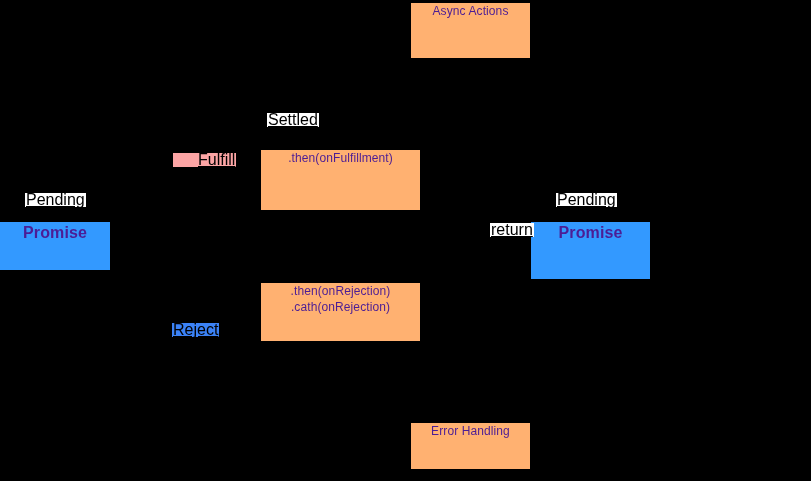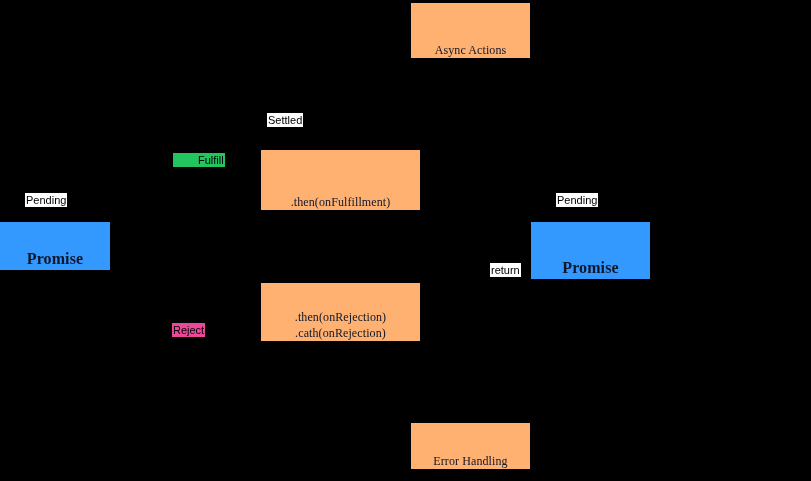--- a/index.html
+++ b/index.html
@@ -17,42 +17,42 @@
     height: 481px;
     background: #000000;
     overflow: hidden;
   }
   .node {
     position: absolute;
     box-sizing: border-box;
     display: flex;
     flex-direction: column;
     align-items: center;
-    justify-content: flex-end;
+    justify-content: flex-start;
     text-align: center;
-    color: #0f172a;
+    color: #4c1d95;
     font-size: 12px;
     line-height: 1.35;
     letter-spacing: 0.1px;
     white-space: nowrap;
-    font-family: Liberation Serif, serif;
   }
   .node.orange { background: #ffb171; }
   .node.blue   { background: #3399ff; }
   .node.blue .node-label { font-weight: bold; font-size: 16px; }
   .node-line { display: block; }
   .edge-label {
     position: absolute;
     background: #ffffff;
     color: #000000;
-    font-size: 11px;
+    font-size: 16px;
     line-height: 14px;
     padding: 0 1px;
     white-space: nowrap;
     box-sizing: border-box;
+    text-decoration: underline;
   }
   svg.edges {
     position: absolute;
     left: 0;
     top: 0;
     width: 811px;
     height: 481px;
     pointer-events: none;
   }
 </style>
@@ -84,23 +84,23 @@
     <span class="node-line node-label">Promise</span>
   </div>
 
 
   <div class="node orange" id="node-error-handling" style="left: 411px; top: 423px; width: 119px; height: 46px; background: rgb(255, 177, 113);">
     <span class="node-line node-label">Error Handling</span>
   </div>
 
   <div class="edge-label" id="label-settled" style="left: 267px; top: 113px; background: rgb(255, 255, 255);">Settled</div>
 
-  <div class="edge-label" id="label-fulfill" style="left: 173px; top: 153px; background: #22c55e; padding-left: 25px;">Fulfill</div>
+  <div class="edge-label" id="label-fulfill" style="left: 173px; top: 153px; background: #fca5a5; padding-left: 25px;">Fulfill</div>
 
   <div class="edge-label" id="label-pending-left" style="left: 25px; top: 193px; background: rgb(255, 255, 255);">Pending</div>
 
-  <div class="edge-label" id="label-reject" style="left: 172px; top: 323px; background: #ec4899;">Reject</div>
+  <div class="edge-label" id="label-reject" style="left: 172px; top: 323px; background: #3b82f6;">Reject</div>
 
   <div class="edge-label" id="label-pending-right" style="left: 556px; top: 193px; background: rgb(255, 255, 255);">Pending</div>
 
-  <div class="edge-label" id="label-return" style="left: 490px; top: 223px; background: rgb(255, 255, 255); margin-top: 40px;">return</div>
+  <div class="edge-label" id="label-return" style="left: 490px; top: 223px; background: rgb(255, 255, 255);">return</div>
 
 </div>
 
 </body></html>

